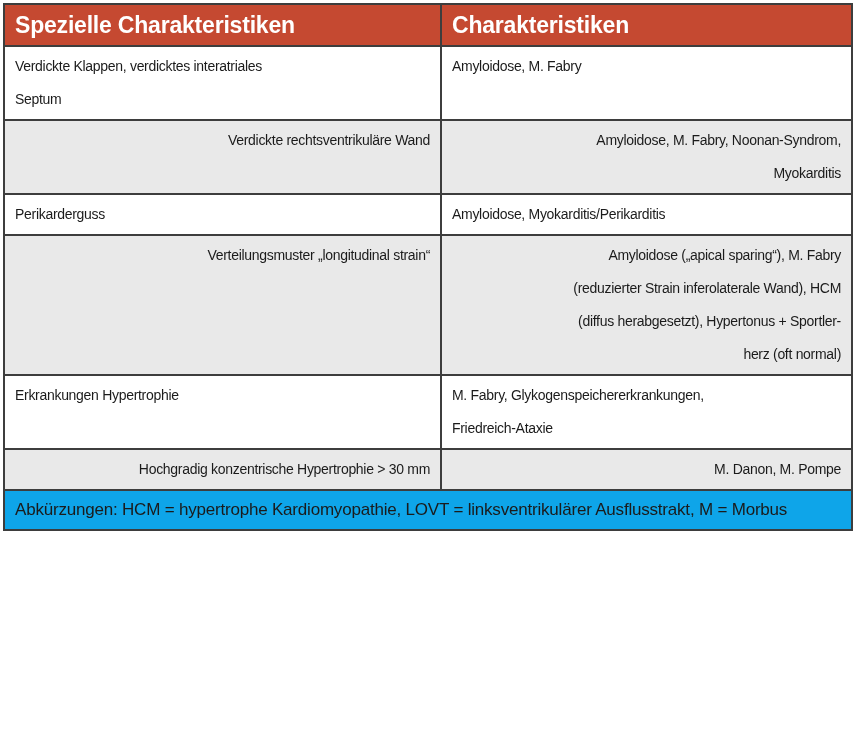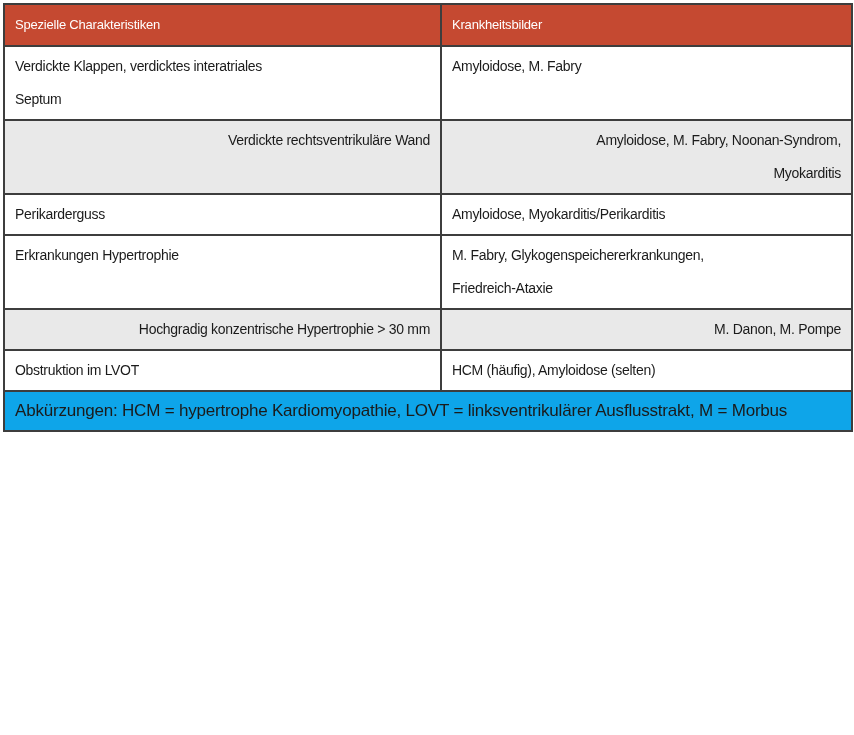--- a/index.html
+++ b/index.html
@@ -28,23 +28,23 @@
     border: 2px solid var(--border, #3d3d3d);
     vertical-align: top;
     text-align: left;
     padding: 3px 10px;
     white-space: pre-line;
     overflow: hidden;
   }
   th {
     background: var(--header-bg, #c54931);
     color: var(--header-text, #ffffff);
-    font-size: 13px;
+    font-size: 23px;
     line-height: 34px;
-    font-weight: normal;
+    font-weight: bold;
     letter-spacing: -0.2px;
     margin-left: 47px;
   }
   td {
     background: var(--row-bg, #ffffff);
     color: var(--text, #1b1b1b);
     font-size: 14px;
     line-height: 33px;
     letter-spacing: -0.3px;
   }
@@ -64,49 +64,52 @@
 
 <div class="figure">
   <table class="char-table">
     <colgroup>
       <col class="c1">
       <col class="c2">
     </colgroup>
     <thead>
       <tr>
         <th>Spezielle Charakteristiken</th>
-        <th>Krankheitsbilder</th>
+        <th>Charakteristiken</th>
       </tr>
     </thead>
     <tbody>
       <tr>
         <td>Verdickte Klappen, verdicktes interatriales
 Septum</td>
         <td>Amyloidose, M. Fabry</td>
       </tr>
       <tr class="alt">
         <td>Verdickte rechtsventrikuläre Wand</td>
         <td>Amyloidose, M. Fabry, Noonan-Syndrom,
 Myokarditis</td>
       </tr>
       <tr>
         <td>Perikarderguss</td>
         <td>Amyloidose, Myokarditis/Perikarditis</td>
       </tr>
+      <tr class="alt">
+        <td>Verteilungsmuster „longitudinal strain“</td>
+        <td>Amyloidose („apical sparing“), M. Fabry
+(reduzierter Strain inferolaterale Wand), HCM
+(diffus herabgesetzt), Hypertonus + Sportler-
+herz (oft normal)</td>
+      </tr>
       <tr>
         <td>Erkrankungen Hypertrophie</td>
         <td>M. Fabry, Glykogenspeichererkrankungen,
 Friedreich-Ataxie</td>
       </tr>
       <tr class="alt">
         <td>Hochgradig konzentrische Hypertrophie &gt; 30 mm</td>
         <td>M. Danon, M. Pompe</td>
       </tr>
       <tr>
-        <td>Obstruktion im LVOT</td>
-        <td>HCM (häufig), Amyloidose (selten)</td>
-      </tr>
-      <tr>
         <td class="footnote" colspan="2">Abkürzungen: HCM = hypertrophe Kardiomyopathie, LOVT = linksventrikulärer Ausflusstrakt, M = Morbus</td>
       </tr>
     </tbody>
   </table>
 </div>
 
 </body></html>

